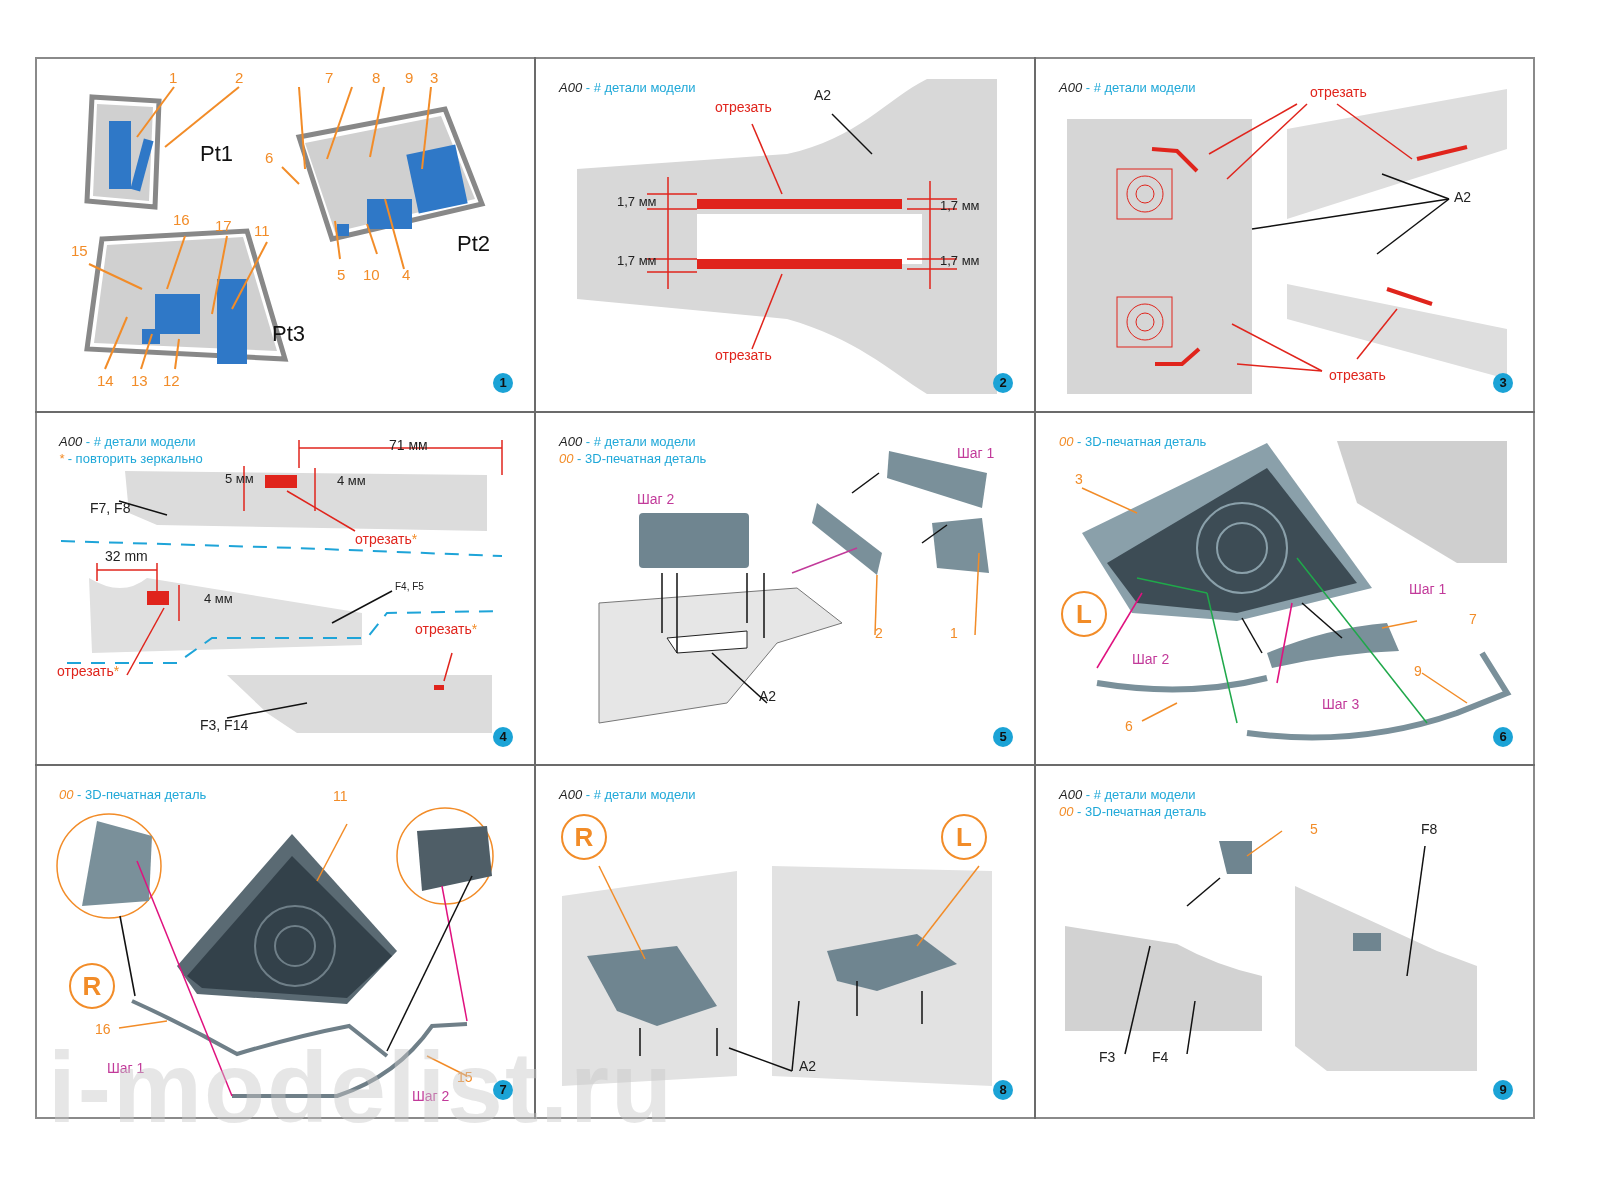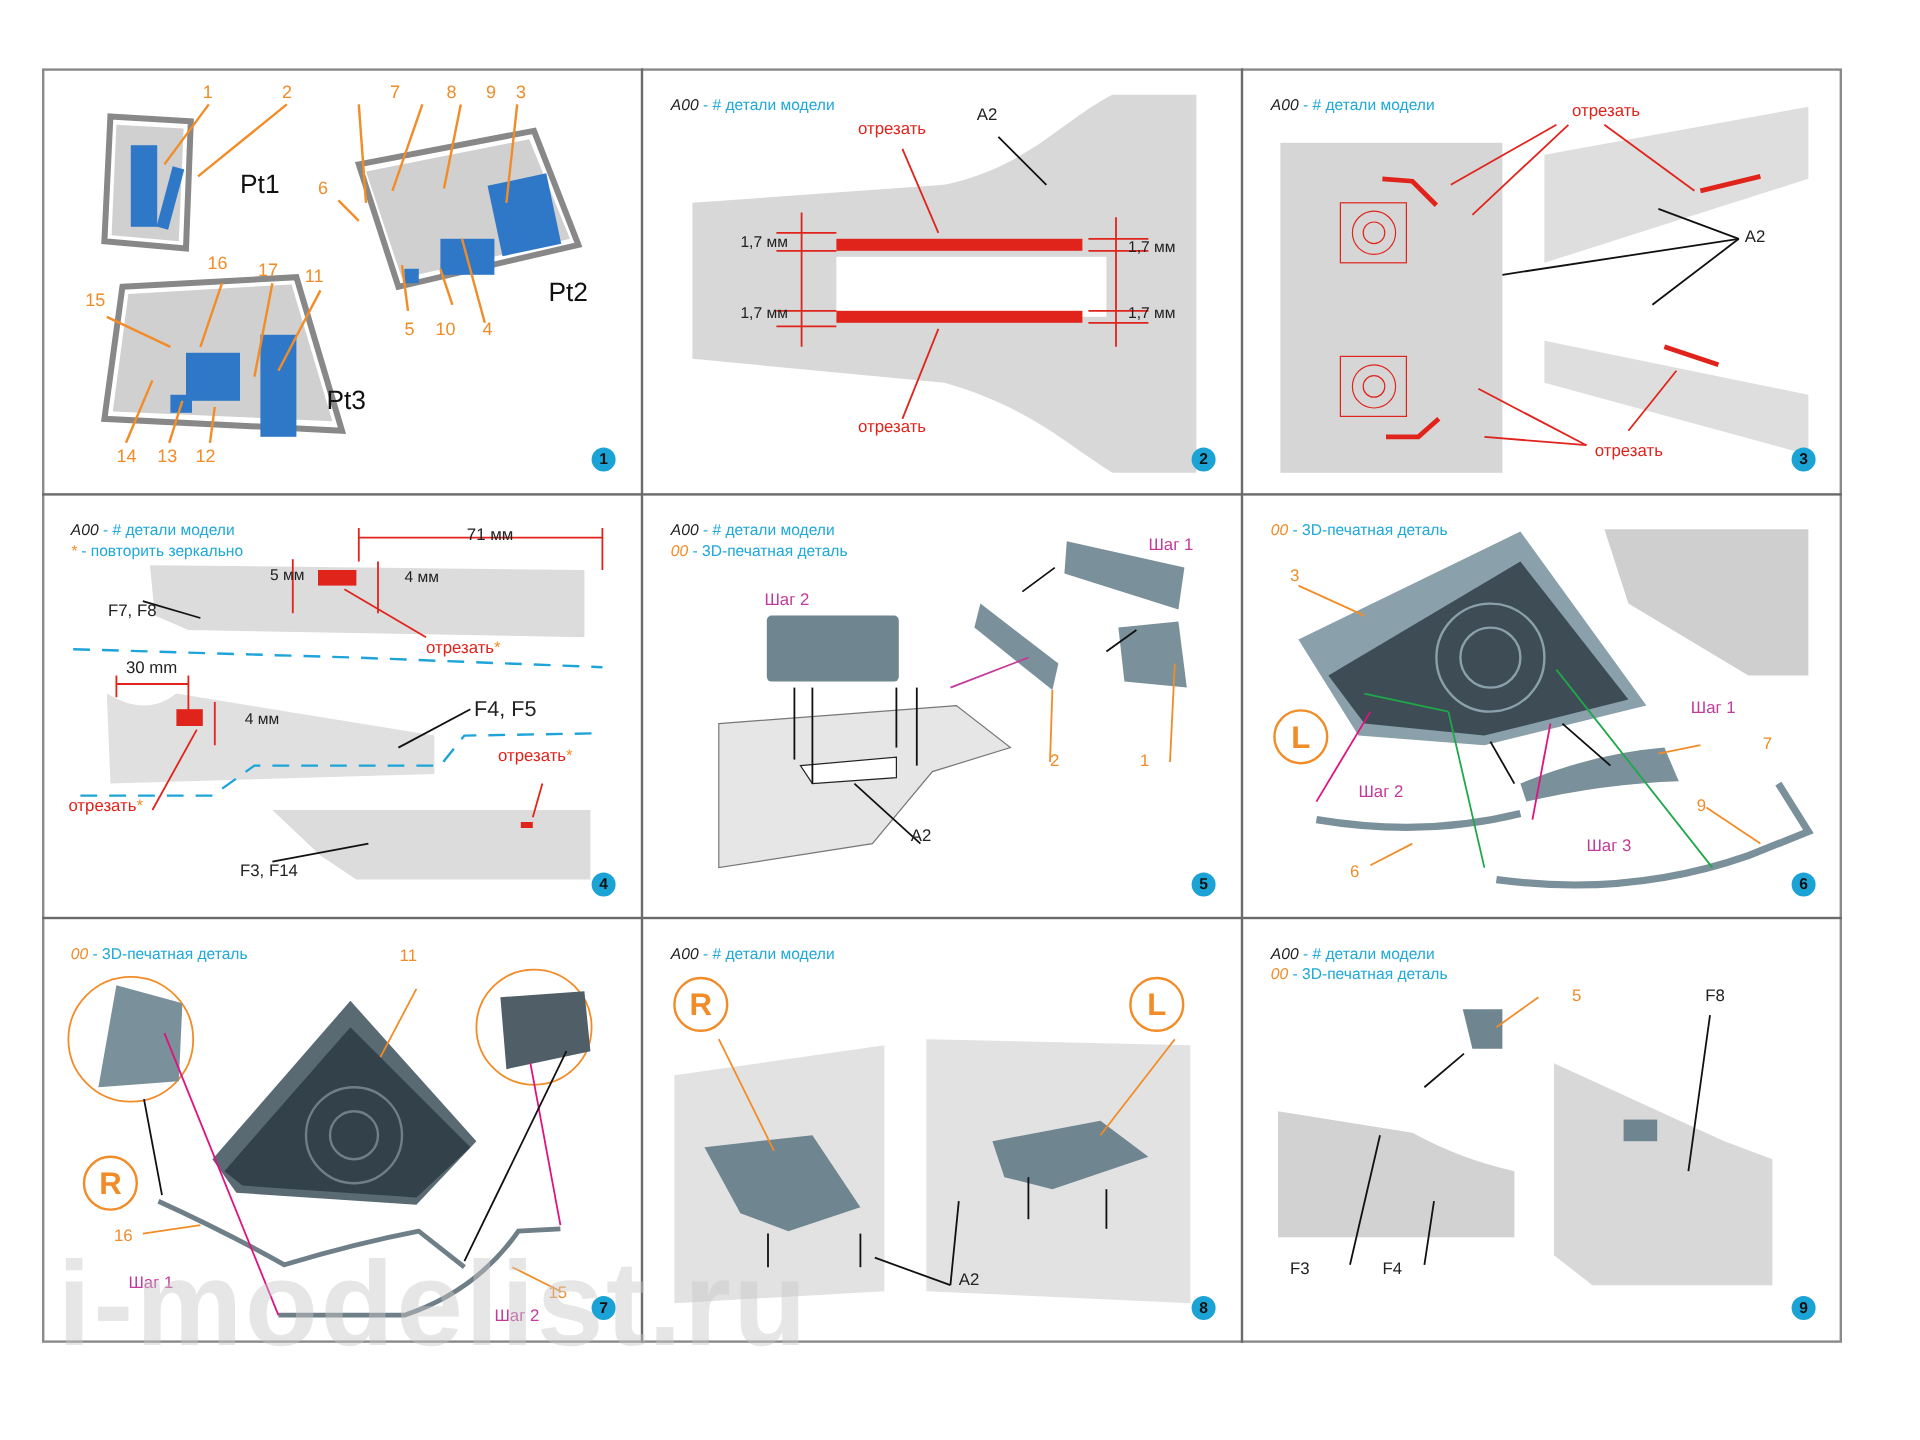--- a/index.html
+++ b/index.html
@@ -201,24 +201,24 @@
       </g>
     <g stroke="#111" stroke-width="1.5">
         <line x1="82" y1="88" x2="130" y2="102"></line>
         <line x1="355" y1="178" x2="295" y2="210"></line>
         <line x1="190" y1="305" x2="270" y2="290"></line>
       </g>
   </svg>
   <span class="lbl" style="left:352px;top:24px;font-size:14px">71 мм</span>
   <span class="lbl" style="left:188px;top:58px;font-size:13px">5 мм</span>
   <span class="lbl" style="left:300px;top:60px;font-size:13px">4 мм</span>
-  <span class="lbl" style="left:68px;top:135px;font-size:14px">30 mm</span>
+  <span class="lbl" style="left:68px;top:135px;font-size:14px">32 mm</span>
   <span class="lbl" style="left:167px;top:178px;font-size:13px">4 мм</span>
   <span class="lbl" style="left:53px;top:87px;font-size:14px">F7, F8</span>
-  <span class="lbl" style="left:358px;top:168px;font-size:18px">F4, F5</span>
+  <span class="lbl" style="left:358px;top:168px;font-size:10px">F4, F5</span>
   <span class="lbl" style="left:163px;top:304px;font-size:14px">F3, F14</span>
   <span class="lbl red" style="left:318px;top:118px;font-size:14px"><span>отрезать</span><span class="or" style="color:#f28c28">*</span></span>
   <span class="lbl red" style="left:20px;top:250px;font-size:14px"><span>отрезать</span><span style="color:#f28c28">*</span></span>
   <span class="lbl red" style="left:378px;top:208px;font-size:14px"><span>отрезать</span><span style="color:#f28c28">*</span></span>
   <div class="badge">4</div>
 </div>
 
 <div class="panel" style="left:537px;top:413px">
   <div class="legend">
     <div><span class="k">A00</span><span class="v"> - # детали модели</span></div>
@@ -372,19 +372,19 @@
         <line x1="245" y1="65" x2="210" y2="90"></line>
       </g>
     <g stroke="#111" stroke-width="1.5">
         <line x1="183" y1="112" x2="150" y2="140"></line>
         <line x1="88" y1="288" x2="113" y2="180"></line>
         <line x1="150" y1="288" x2="158" y2="235"></line>
         <line x1="388" y1="80" x2="370" y2="210"></line>
       </g>
   </svg>
   <span class="lbl or" style="left:273px;top:55px;font-size:14px">5</span>
-  <span class="lbl" style="left:38px;top:283px;font-size:14px">F3</span>
+  <span class="lbl" style="left:62px;top:283px;font-size:14px">F3</span>
   <span class="lbl" style="left:115px;top:283px;font-size:14px">F4</span>
   <span class="lbl" style="left:384px;top:55px;font-size:14px">F8</span>
   <div class="badge">9</div>
 </div>
 
 <div class="watermark">i-modelist.ru</div>
 
 </body></html>

